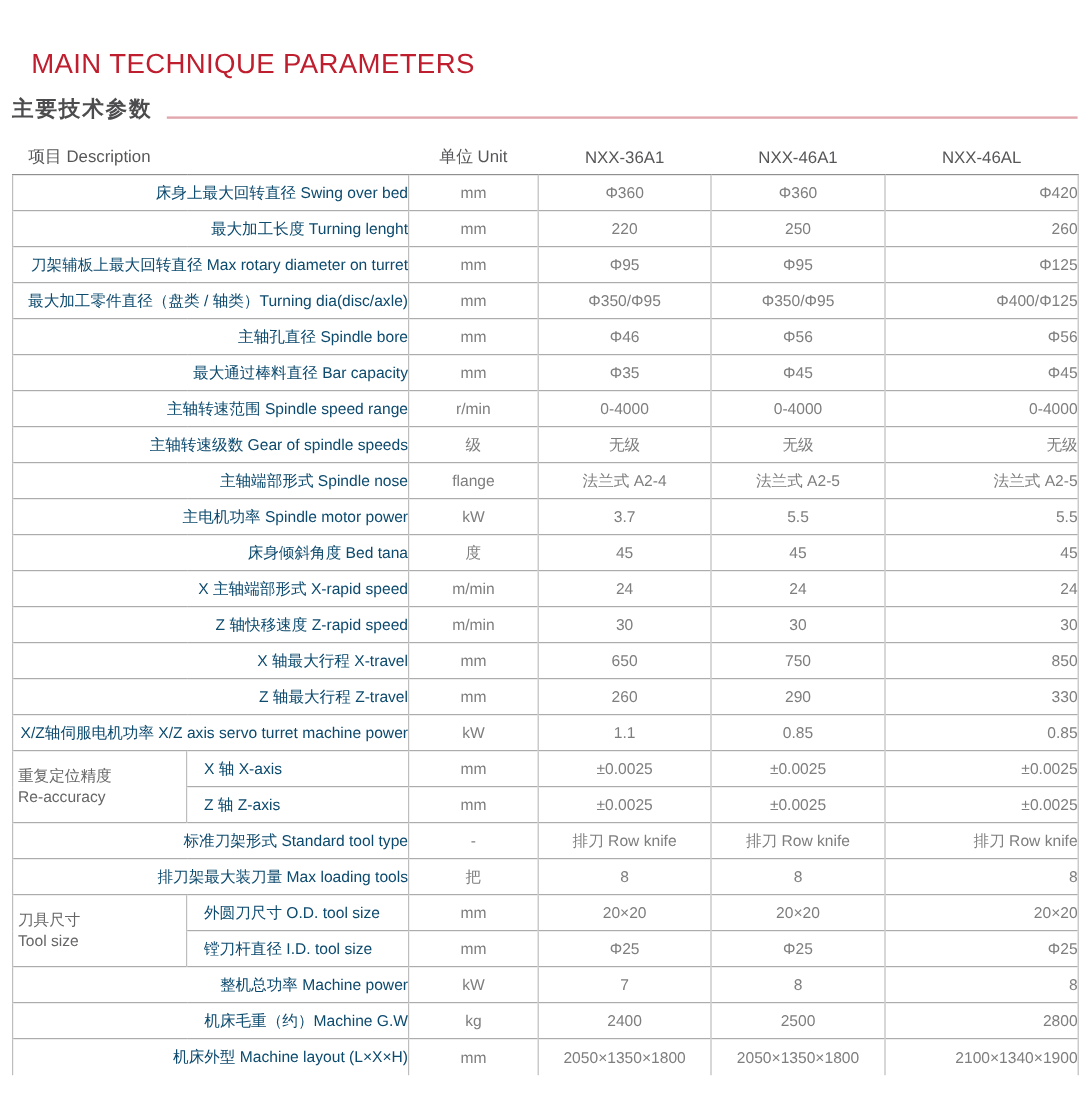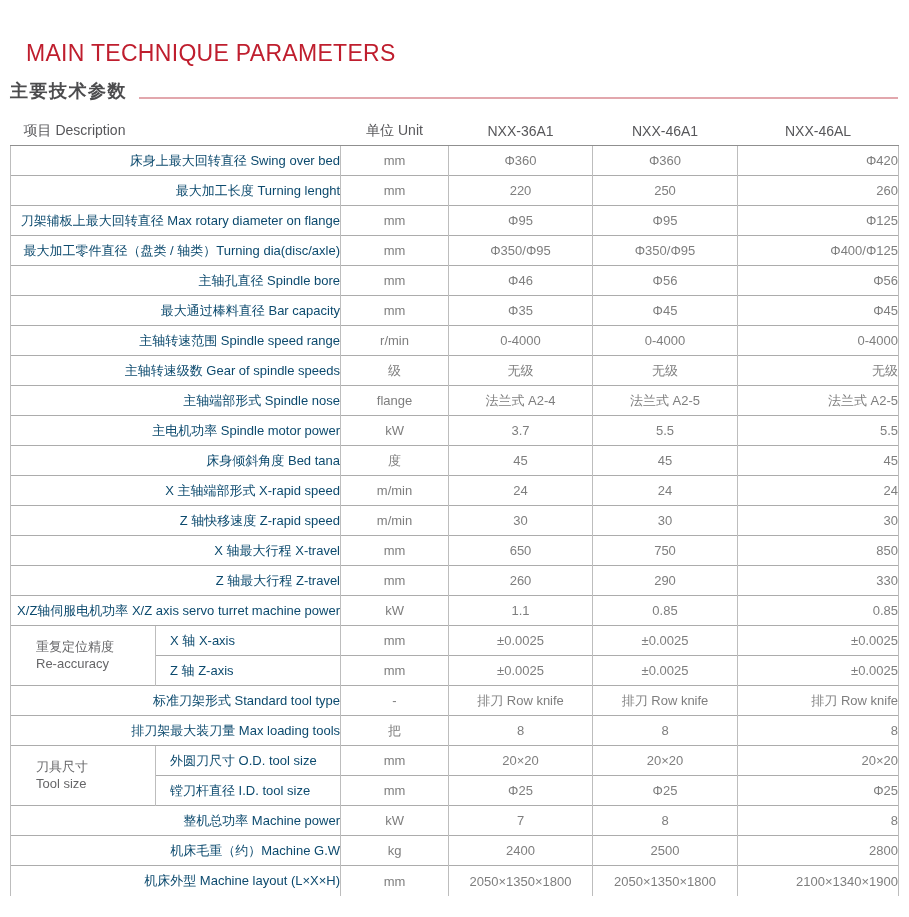--- a/index.html
+++ b/index.html
@@ -27,21 +27,21 @@
     border-bottom: 1px solid #8f8f8f; padding: 0; vertical-align: middle; text-align: center;
   }
   thead th.desc-h { text-align: left; padding-left: 13px; }
   tbody td {
     height: 30px; border-top: 1px solid #acacac; border-left: 1px solid #bdbdbd;
     font-size: 13px; color: #7e7e7e; text-align: center; vertical-align: middle; padding: 0;
   }
   tbody td:last-child { border-right: 1px solid #bdbdbd; text-align: right; }
   tbody td.desc { text-align: right; padding-left: 2px; color: #0c4a6e; }
   tbody td.sub  { text-align: left; padding-left: 14px; color: #0c4a6e; }
-  tbody td.group { text-align: left; padding-left: 25px; color: #666668; line-height: 1.3; font-size: 13px; }
+  tbody td.group { text-align: left; padding-left: 4px; color: #666668; line-height: 1.3; font-size: 13px; }
 </style>
 </head>
 <body>
 
 <div class="page">
   <h1 class="title">MAIN TECHNIQUE PARAMETERS</h1>
   <div class="subtitle-row">
     <span class="subtitle">主要技术参数</span>
     <span class="underline"></span>
   </div>
@@ -73,21 +73,21 @@
         <td>Φ420</td>
       </tr>
       <tr>
         <td class="desc" colspan="2">最大加工长度 Turning lenght</td>
         <td>mm</td>
         <td>220</td>
         <td>250</td>
         <td>260</td>
       </tr>
       <tr>
-        <td class="desc" colspan="2">刀架辅板上最大回转直径 Max rotary  diameter on flange</td>
+        <td class="desc" colspan="2">刀架辅板上最大回转直径 Max rotary  diameter on turret</td>
         <td>mm</td>
         <td>Φ95</td>
         <td>Φ95</td>
         <td>Φ125</td>
       </tr>
       <tr>
         <td class="desc" colspan="2">最大加工零件直径（盘类 / 轴类）Turning dia(disc/axle)</td>
         <td>mm</td>
         <td>Φ350/Φ95</td>
         <td>Φ350/Φ95</td>

